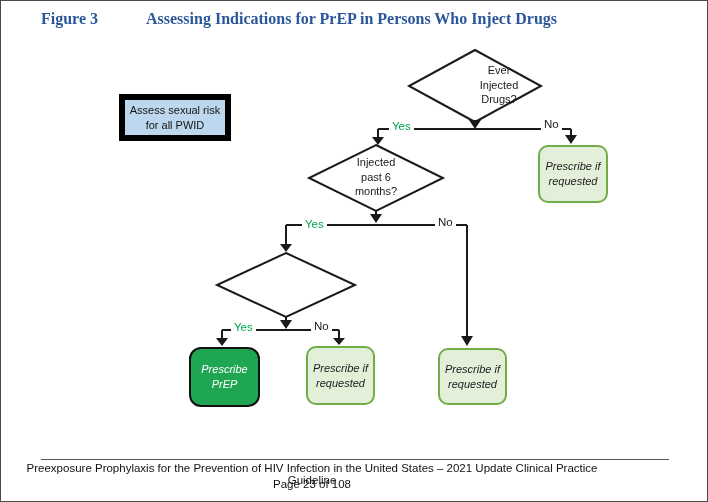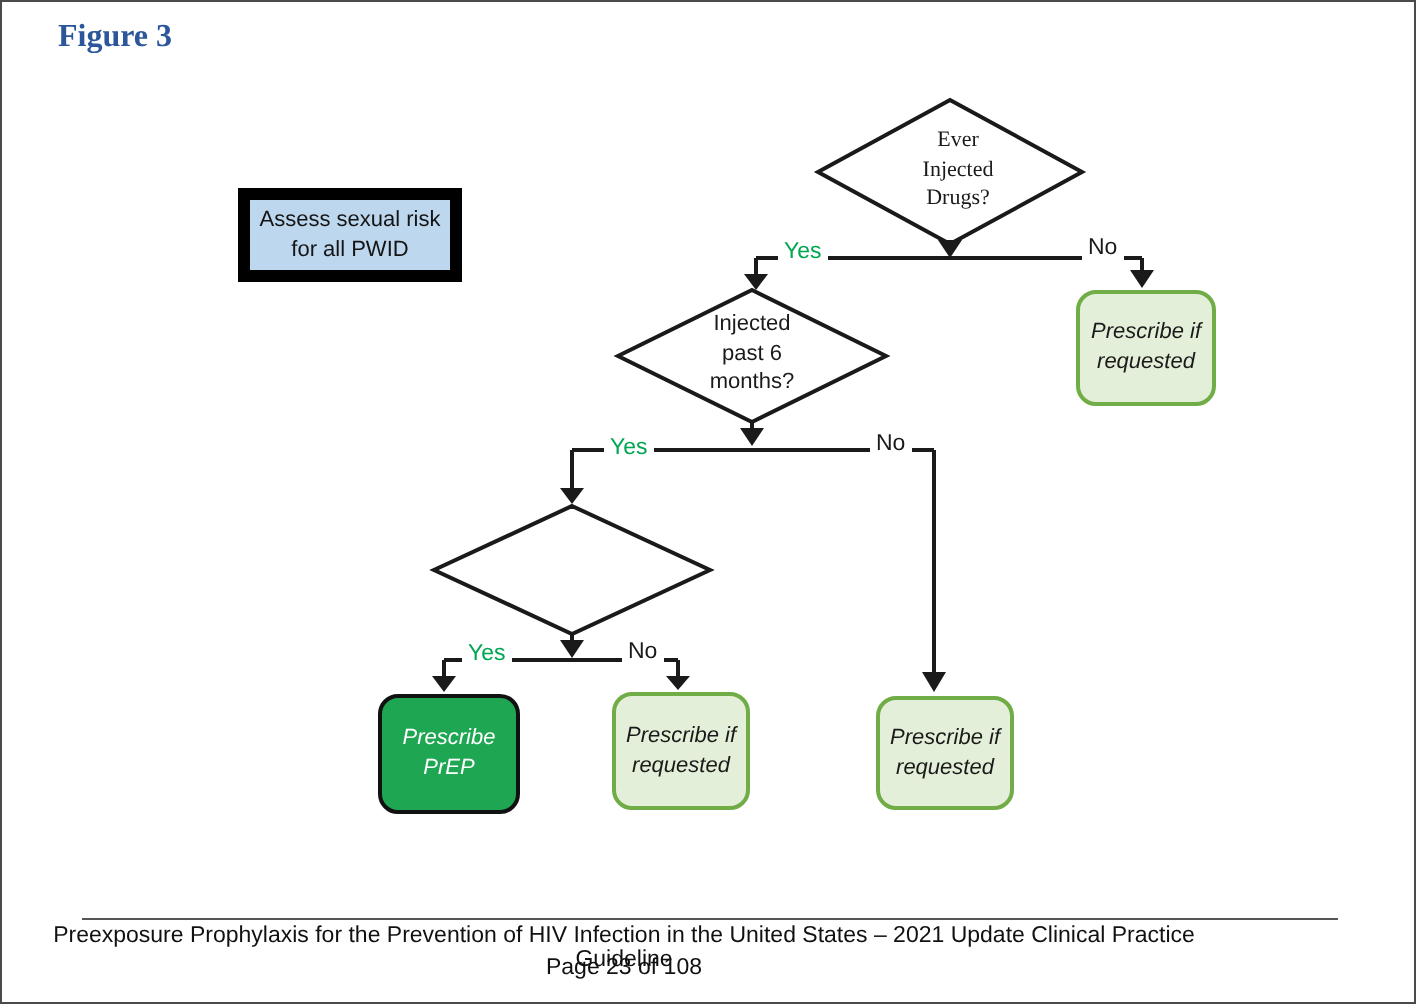--- a/index.html
+++ b/index.html
@@ -11,51 +11,51 @@
     background:#fff;
     font-family:"Liberation Sans",sans-serif;
     overflow:hidden;
   }
   .fig-label,.fig-title{
     position:absolute;top:9px;
     font-family:"Liberation Serif",serif;
     font-weight:bold;font-size:16px;color:#2B579A;
     white-space:nowrap;
   }
-  .fig-label{left:28px;}
+  .fig-label{left:40px;}
   .fig-title{left:145px;}
   .note-box{
     position:absolute;left:118px;top:93px;width:100px;height:35px;
     background:#BDD7EE;border:6px solid #000000;
     display:flex;align-items:center;justify-content:center;
     text-align:center;font-size:11px;line-height:1.3;
     white-space:pre-line;color:#141414;
   }
   svg.flow{position:absolute;left:0;top:0;}
   .diamond{fill:#ffffff;stroke:#1a1a1a;stroke-width:2;}
   .edge{stroke:#1a1a1a;stroke-width:2;fill:none;}
   .arrow{fill:#1a1a1a;stroke:none;}
   .d-text{
     position:absolute;text-align:center;
     font-size:11px;line-height:1.32;color:#1a1a1a;
     white-space:pre-line;
   }
-  .d-text.t1{left:428px;top:62px;width:100px;font-family:Liberation Serif, serif;}
+  .d-text.t1{left:448px;top:62px;width:100px;}
   .d-text.t2{left:325px;top:154px;width:100px;}
   .d-text.t3{left:225px;top:261px;width:120px;}
   .outcome{
     position:absolute;
     display:flex;align-items:center;justify-content:center;
     text-align:center;font-size:11px;line-height:1.35;
     white-space:pre-line;border-radius:10px;font-style:italic;
   }
   .outcome.light{background:#E3EFD9;border:2px solid #70AD47;color:#1a1a1a;}
   .outcome.dark{background:#1EA653;border:2.5px solid #111;color:#ffffff;border-radius:12px;}
   .outcome.b1{left:537px;top:144px;width:66px;height:54px;}
-  .outcome.bprep{left:188px;top:346px;width:67px;height:56px;border-radius:10px;}
+  .outcome.bprep{left:188px;top:346px;width:67px;height:56px;}
   .outcome.b2{left:305px;top:345px;width:65px;height:55px;}
   .outcome.b3{left:437px;top:347px;width:65px;height:53px;}
   .lbl{
     position:absolute;background:#fff;padding:0 3px;
     font-size:11.5px;height:13px;line-height:13px;white-space:nowrap;
   }
   .lbl.yes{color:#00A651;font-weight:normal;}
   .lbl.no{color:#1a1a1a;}
   .lbl.yes1{left:388px;top:119px;}
   .lbl.no1{left:540px;top:117px;}
@@ -67,20 +67,21 @@
   .footer-line{position:absolute;left:0;width:622px;text-align:center;color:#111;font-size:11.5px;}
   .footer-line.f1{top:461px;}
   .footer-line.f2{top:477px;}
 </style>
 </head>
 <body>
 
 <div id="page">
 
   <div class="fig-label">Figure 3</div>
+  <div class="fig-title">Assessing Indications for PrEP in Persons Who Inject Drugs</div>
 
   <div class="note-box">
     <span>Assess sexual risk
 for all PWID</span>
   </div>
 
   <svg class="flow" width="708" height="502" viewBox="0 0 708 502" aria-hidden="true">
 
     <polygon class="diamond" points="474,49 540,85 474,121 408,85"></polygon>
     <polygon class="diamond" points="375,144 442,177 375,210 308,177"></polygon>

